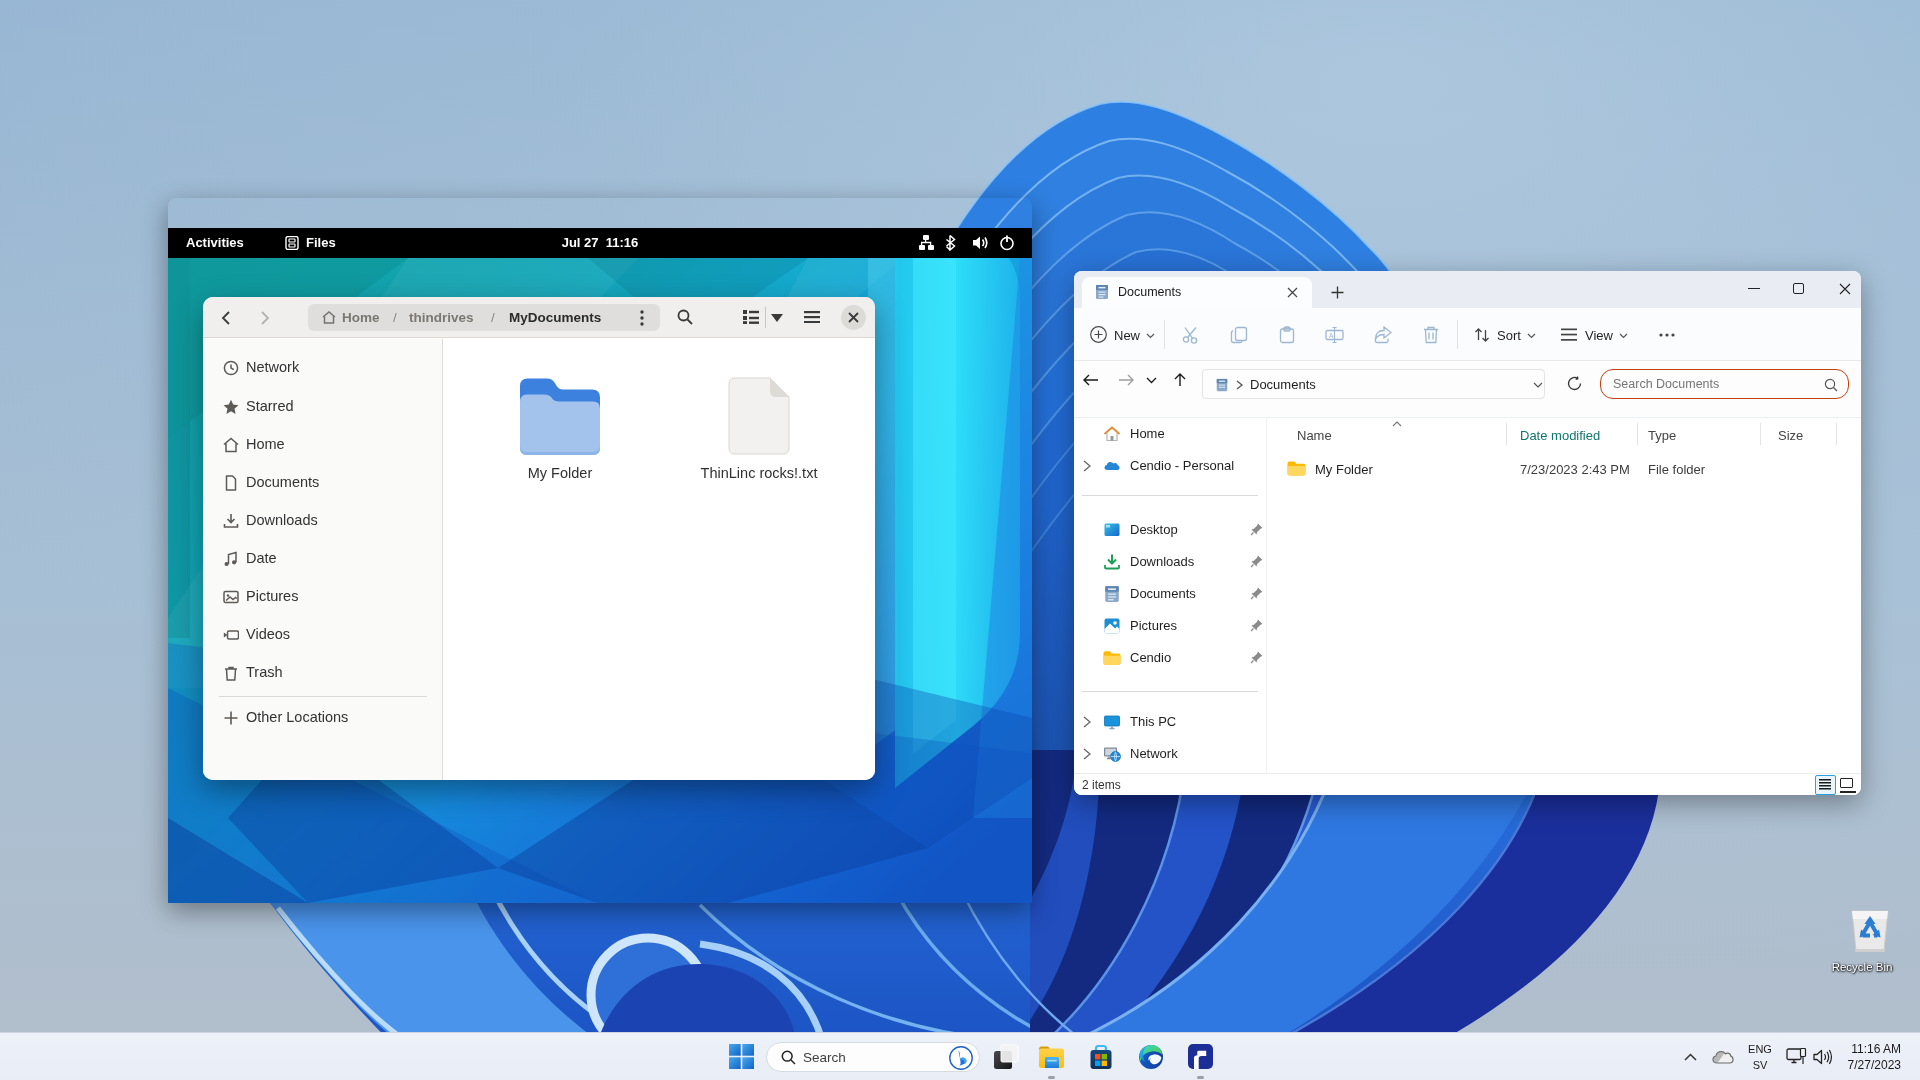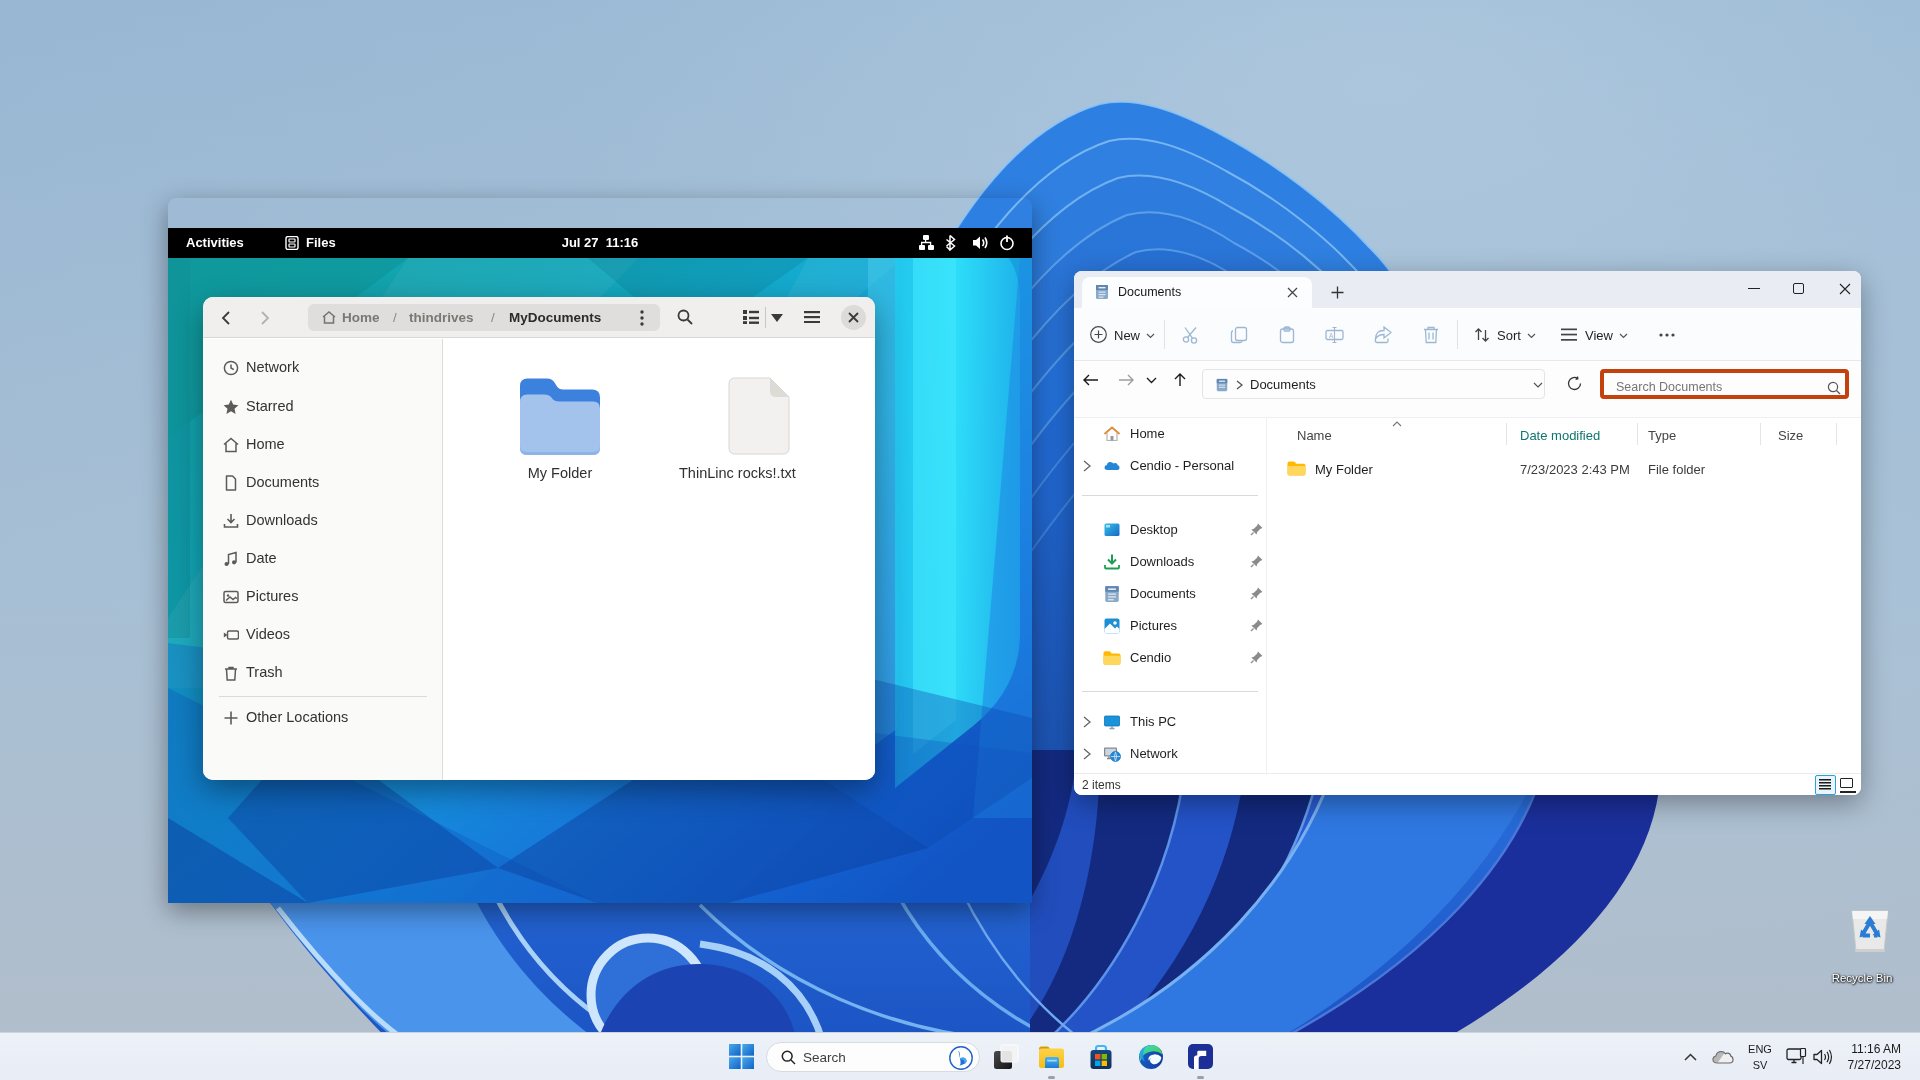--- a/index.html
+++ b/index.html
@@ -96,21 +96,21 @@
       <g fill="none" stroke="#2b7cd3" stroke-width="4">
         <path d="M 20,17 L 26.5,28 M 20,17 L 13.5,28"></path>
         <path d="M 12.5,30.5 L 20,30.5 M 27.5,30.5 L 24,30.5"></path>
       </g>
       <g fill="#2b7cd3">
         <polygon points="20,11 25.5,19 14.5,19"></polygon>
         <polygon points="11,24.5 17.5,30 9.5,32.5"></polygon>
         <polygon points="29,24.5 22.5,30 30.5,32.5"></polygon>
       </g>
     </svg>
-    <div style="margin-top:13px;font-size:11.5px;color:#fff;text-shadow:0 1px 2px #000, 1px 0 2px #000">Recycle Bin</div>
+    <div style="margin-top:2px;font-size:11.5px;color:#fff;text-shadow:0 1px 2px #000, 1px 0 2px #000">Recycle Bin</div>
   </div>
 
   <div class="abs" id="tl" style="left:168px;top:198px;width:864px;height:705px;border-radius:8px 8px 0 0;box-shadow:0 8px 26px rgba(0,0,0,0.38);">
 
 
     <div class="abs" style="left:0;top:30px;width:864px;height:30px;background:#000;color:#fff;">
       <span class="abs" style="left:18px;top:7px;font-size:13px;font-weight:bold">Activities</span>
       <svg class="abs" width="14" height="14" viewBox="0 0 14 14" style="left:117px;top:8px">
         <rect x="1" y="0.5" width="12" height="13" rx="2" fill="none" stroke="#fff" stroke-width="1.4"></rect>
         <rect x="4" y="3" width="6" height="3" rx="0.5" fill="none" stroke="#fff" stroke-width="1.2"></rect>
@@ -310,21 +310,21 @@
           <svg class="abs" width="80" height="80" viewBox="0 0 80 80" style="left:76px;top:37px">
             <path d="M 0,10 Q 0,2.5 7.5,2.5 L 27,2.5 Q 32,2.5 34.5,6.5 L 37,10.5 Q 39,13.5 43,13.5 L 72,13.5 Q 80,13.5 80,21.5 L 80,40 L 0,40 Z" fill="#3d81de"></path>
             <path d="M 0,26 Q 0,18.5 7,18.5 L 24,18.5 Q 29,18.5 31.5,21.5 L 33,23.5 Q 35,25.5 39,25.5 L 73,25.5 Q 80,25.5 80,32.5 L 80,72 Q 80,79 73,79 L 7,79 Q 0,79 0,72 Z" fill="#a3c3ec"></path>
             <path d="M 0,72 Q 0,79 7,79 L 73,79 Q 80,79 80,72 L 80,69 Q 80,76 73,76 L 7,76 Q 0,76 0,69 Z" fill="#8cb4e6"></path>
           </svg>
           <div class="abs" style="left:36px;top:126px;width:160px;text-align:center;font-size:14.5px;color:#303030">My Folder</div>
           <svg class="abs" width="66" height="80" viewBox="0 0 66 80" style="left:282px;top:37px">
             <path d="M 3,8 Q 3,2 9,2 L 44,2 L 63,21 L 63,72 Q 63,78 57,78 L 9,78 Q 3,78 3,72 Z" fill="#f2f1ef" stroke="#d9d6d1" stroke-width="1"></path>
             <path d="M 44,2 L 63,21 L 50,21 Q 44,21 44,15 Z" fill="#dedbd6"></path>
           </svg>
-          <div class="abs" style="left:235px;top:126px;width:160px;text-align:left;font-size:14.5px;color:#303030">ThinLinc rocks!.txt</div>
+          <div class="abs" style="left:235px;top:126px;width:160px;text-align:center;font-size:14.5px;color:#303030">ThinLinc rocks!.txt</div>
         </div>
       </div>
     </div>
   </div>
 
   <div class="abs" id="exp" style="left:1074px;top:271px;width:787px;height:524px;border-radius:8px;background:#fff;box-shadow:0 8px 28px rgba(0,0,0,0.35);font-size:13px;color:#1f1f1f">
 
     <div class="abs" style="left:0;top:0;width:787px;height:37px;background:#e9ecf2;border-radius:8px 8px 0 0"></div>
     <div class="abs" style="left:8px;top:6px;width:230px;height:31px;background:#fcfdfe;border-radius:8px 8px 0 0">
       <svg class="abs" width="16" height="16" viewBox="0 0 16 16" style="left:12px;top:7px">
@@ -457,21 +457,21 @@
             <path d="M 1,1 L 6,5 L 1,9" stroke="#555" stroke-width="1.3" fill="none"></path>
           </svg>
         <span class="abs" style="left:47px;top:7px">Documents</span>
         <svg class="abs" width="10" height="6" viewBox="0 0 10 6" style="left:330px;top:12px">
             <path d="M 1,1 L 5,5 L 9,1" stroke="#555" stroke-width="1.2" fill="none"></path>
           </svg>
       </div>
       <svg class="abs" width="15" height="15" viewBox="0 0 15 15" style="left:493px;top:15px">
           <path d="M 13.5,7.5 A 6,6 0 1 1 10.5,2.3 M 10.5,0.5 L 10.8,2.7 L 8.6,3.4" stroke="#333" stroke-width="1.3" fill="none"></path>
         </svg>
-      <div class="abs" style="left:526px;top:8px;width:249px;height:30px;border:4px solid #c2410c;border-radius:4px;background:#fdfdfe">
+      <div class="abs" style="left:526px;top:8px;width:249px;height:30px;border:1px solid #c2410c;border-radius:13px;background:#fdfdfe">
         <span class="abs" style="left:12px;top:7px;color:#757575;font-size:12.5px">Search Documents</span>
         <svg class="abs" width="14" height="14" viewBox="0 0 14 14" style="left:223px;top:8px">
             <circle cx="6" cy="6" r="4.6" stroke="#555" stroke-width="1.2" fill="none"></circle>
             <path d="M 9.5,9.5 L 13,13" stroke="#555" stroke-width="1.2"></path>
           </svg>
       </div>
     </div>
 
     <div class="abs" id="enav" style="left:0;top:147px;width:192px;height:355px">
       <div class="erow" style="top:0px">

